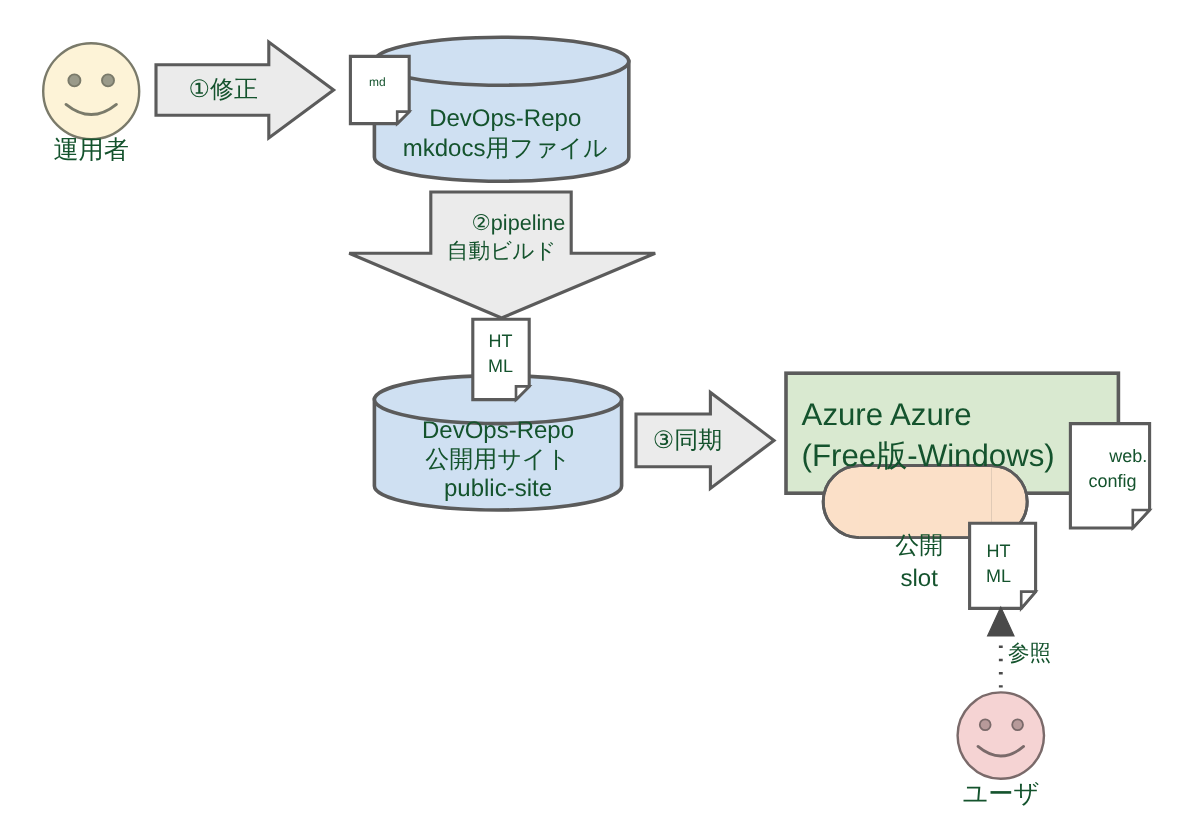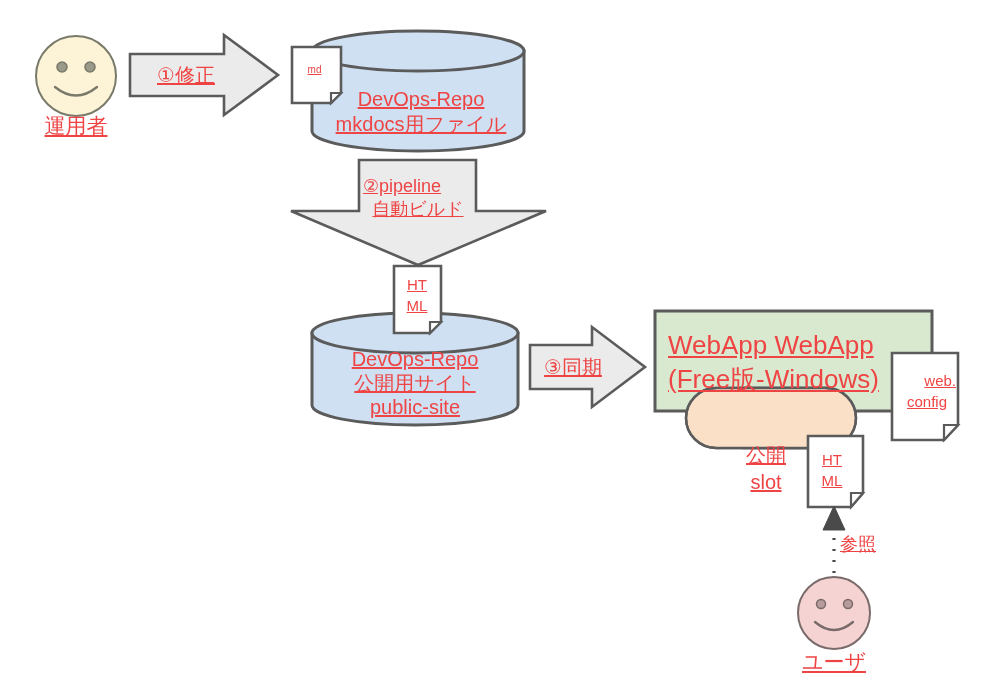--- a/index.html
+++ b/index.html
@@ -23,22 +23,21 @@
     position: absolute;
     left: 0;
     top: 0;
   }
   .lbl {
     position: absolute;
     text-align: center;
     white-space: pre;
     line-height: 1.18;
     pointer-events: none;
-    color: #ef4444;
-    text-decoration: underline;
+    color: #14532d;
   }
   .lbl-actor      { font-size: 21px; }
   .lbl-arrow      { font-size: 20px; }
   .lbl-arrow-2    { font-size: 18px; }
   .lbl-cyl        { font-size: 20px; }
   .lbl-doc-sm     { font-size: 10px; }
   .lbl-doc-md     { font-size: 15px; }
   .lbl-azure      { font-size: 26px; text-align: left; }
   .lbl-slot       { font-size: 20px; margin-top: 48px; }
   .lbl-ref        { font-size: 18px; }
@@ -132,33 +131,33 @@
 
   <div class="lbl lbl-actor" style="left:16px; top:114px; width:120px;">運用者</div>
 
   <div class="lbl lbl-arrow" style="left:136px; top:64px; width:100px;">①修正</div>
 
   <div class="lbl lbl-doc-sm" style="left:292px; top:64px; width:45px;">md</div>
 
   <div class="lbl lbl-cyl" style="left:328px; top:88px; width:186px;">DevOps-Repo</div>
   <div class="lbl lbl-cyl" style="left:320px; top:113px; width:202px;">mkdocs用ファイル</div>
 
-  <div class="lbl lbl-arrow-2" style="left:336px; top:176px; width:132px;">②pipeline</div>
+  <div class="lbl lbl-arrow-2" style="left:366px; top:176px; width:132px;">②pipeline</div>
   <div class="lbl lbl-arrow-2" style="left:352px; top:199px; width:132px;">自動ビルド</div>
 
   <div class="lbl lbl-doc-md" style="left:396px; top:276px; width:42px;">HT</div>
   <div class="lbl lbl-doc-md" style="left:396px; top:297px; width:42px;">ML</div>
 
   <div class="lbl lbl-cyl" style="left:322px; top:348px; width:186px;">DevOps-Repo</div>
   <div class="lbl lbl-cyl" style="left:322px; top:372px; width:186px;text-align:center;">公開用サイト</div>
   <div class="lbl lbl-cyl" style="left:322px; top:396px; width:186px;">public-site</div>
 
   <div class="lbl lbl-arrow" style="left:536px; top:356px; width:74px;">③同期</div>
 
-  <div class="lbl lbl-azure" style="left:668px; top:330px; width:262px;">WebApp WebApp</div>
+  <div class="lbl lbl-azure" style="left:668px; top:330px; width:262px;">Azure Azure</div>
   <div class="lbl lbl-azure" style="left:668px; top:364px; width:266px;">(Free版-Windows)</div>
 
   <div class="lbl lbl-slot" style="left:724px; top:396px; width:84px;">公開</div>
   <div class="lbl lbl-slot" style="left:724px; top:423px; width:84px;">slot</div>
 
   <div class="lbl lbl-doc-md" style="left:810px; top:451px; width:44px;">HT</div>
   <div class="lbl lbl-doc-md" style="left:810px; top:472px; width:44px;">ML</div>
 
   <div class="lbl lbl-doc-md" style="left:898px; top:372px; width:58px;text-align:right;">web.</div>
   <div class="lbl lbl-doc-md" style="left:898px; top:393px; width:58px;">config</div>

